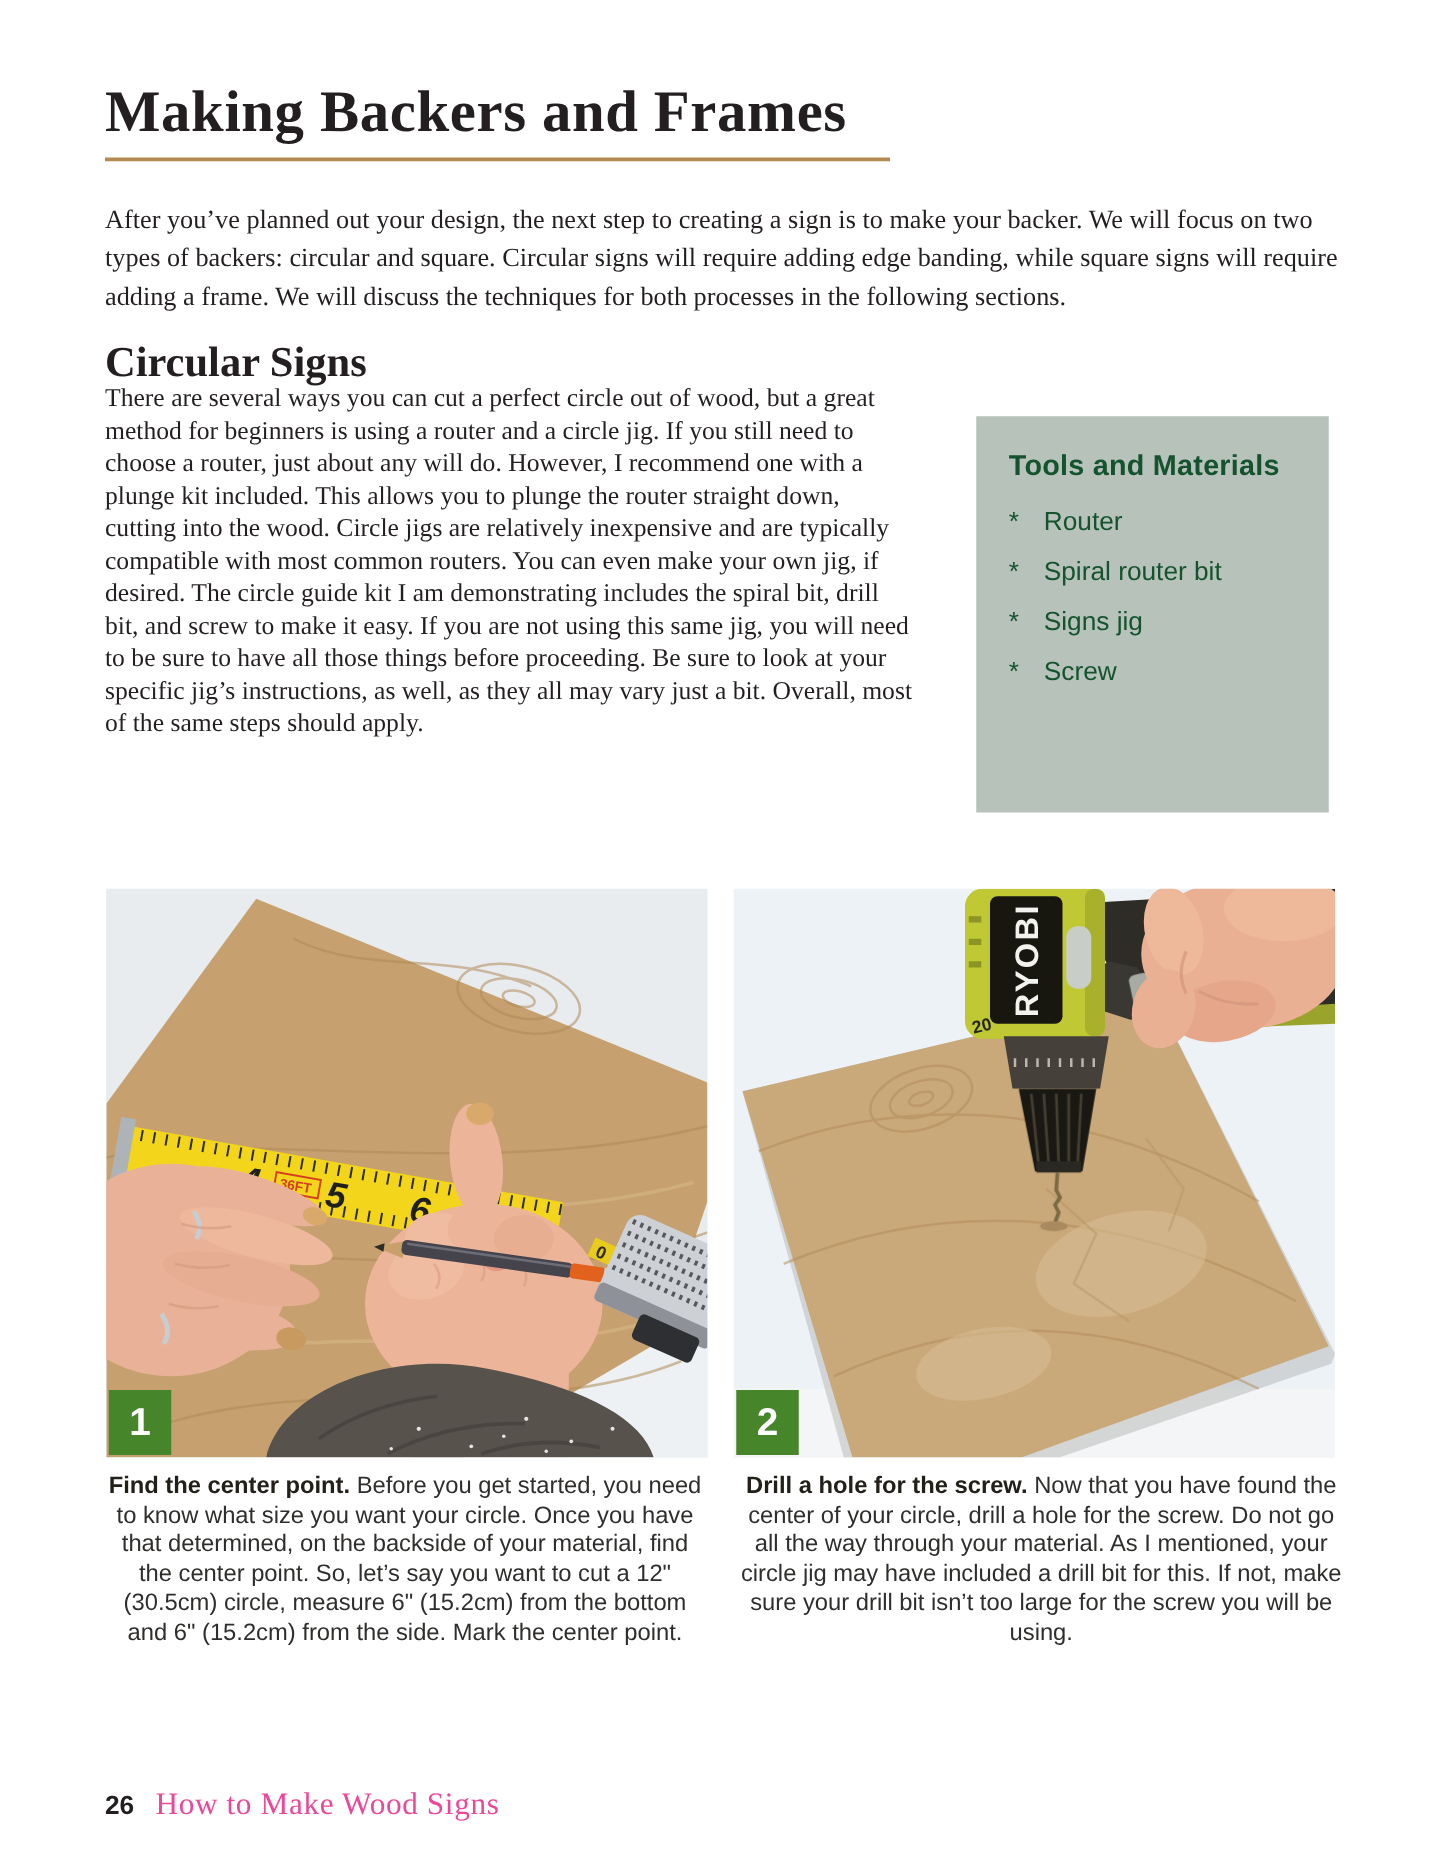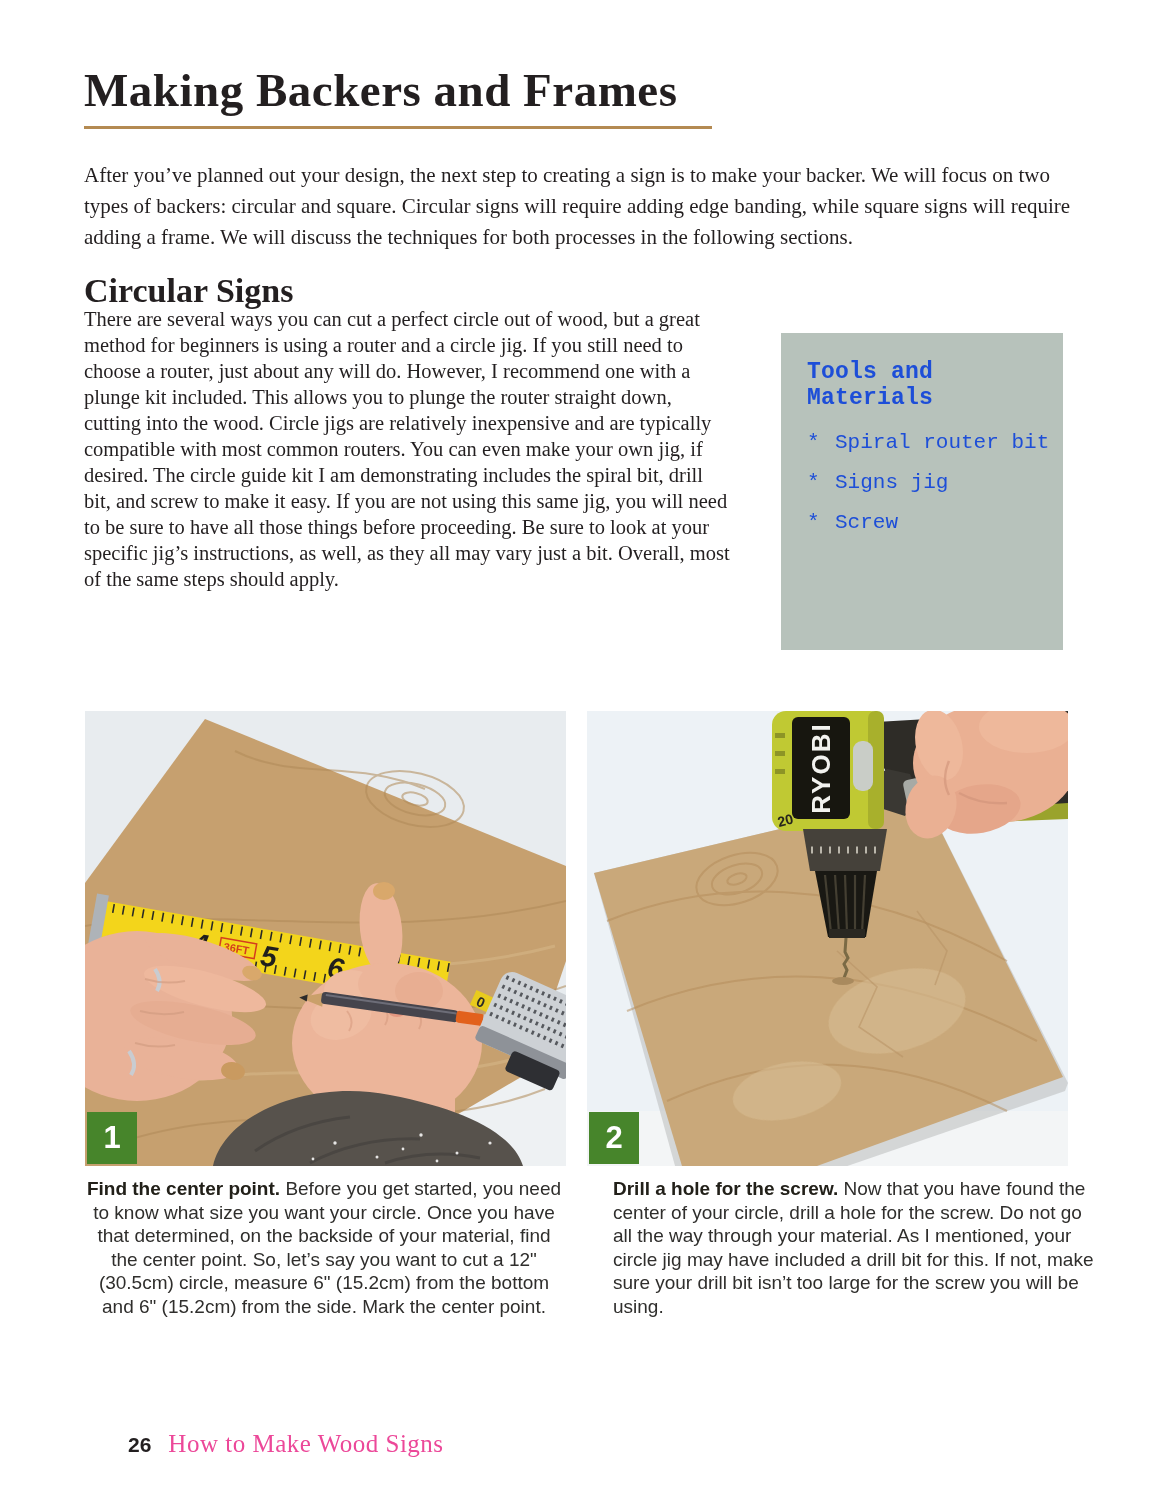--- a/index.html
+++ b/index.html
@@ -38,22 +38,22 @@
     left:84px;top:306px;width:648px;
     font-size:20.5px;line-height:26px;margin:0;
   }
 
   
   .tools-box{
     left:781px;top:333px;width:282px;height:317px;
     background:#b7c2bb;
     box-sizing:border-box;
     padding:26px 20px 12px 26px;
-    font-family:Liberation Mono, monospace;
-    color:#1d4ed8;
+    font-family:Liberation Sans, sans-serif;
+    color:#14532d;
   }
   .tools-box h3{
     margin:0 0 12px 0;font-size:23px;font-weight:700;letter-spacing:0.2px;
   }
   .tools-box ul{list-style:none;margin:0;padding:0;}
   .tools-box li{
     font-size:21px;line-height:40px;white-space:nowrap;
   }
   .tools-box .bullet{display:inline-block;width:28px;}
 
@@ -73,26 +73,26 @@
     font-weight:700;font-size:31px;
   }
 
   
   .caption{
     top:1177px;margin:0;
     font-family:"Liberation Sans","DejaVu Sans",sans-serif;
     font-size:19px;line-height:23.5px;color:#2f2e2c;
   }
   #caption-1{left:85px;width:478px;text-align:center;}
-  #caption-2{left:613px;width:492px;}
+  #caption-2{left:587px;width:492px;text-align:center;}
   .caption b{font-weight:700;color:#222019;}
 
   
   .footer{
-    left:84px;top:1430px;display:flex;align-items:baseline;gap:17px;margin-left:44px;
+    left:84px;top:1430px;display:flex;align-items:baseline;gap:17px;
   }
   .footer .pagenum{
     font-family:"Liberation Sans","DejaVu Sans",sans-serif;
     font-weight:700;font-size:21px;color:#231f20;
   }
   .footer .booktitle{
     font-family:"Liberation Serif","DejaVu Serif",serif;
     font-size:25px;color:#ec4899;letter-spacing:0.5px;
   }
 
@@ -104,20 +104,21 @@
 <h1 class="abs page-title">Making Backers and Frames</h1>
 <div class="abs title-rule"></div>
 <p class="abs intro">After you’ve planned out your design, the next step to creating a sign is to make your backer. We will focus on two types of backers: circular and square. Circular signs will require adding edge banding, while square signs will require adding a frame. We will discuss the techniques for both processes in the following sections.</p>
 
 <h2 class="abs section-heading">Circular Signs</h2>
 <p class="abs section-body">There are several ways you can cut a perfect circle out of wood, but a great method for beginners is using a router and a circle jig. If you still need to choose a router, just about any will do. However, I recommend one with a plunge kit included. This allows you to plunge the router straight down, cutting into the wood. Circle jigs are relatively inexpensive and are typically compatible with most common routers. You can even make your own jig, if desired. The circle guide kit I am demonstrating includes the spiral bit, drill bit, and screw to make it easy. If you are not using this same jig, you will need to be sure to have all those things before proceeding. Be sure to look at your specific jig’s instructions, as well, as they all may vary just a bit. Overall, most of the same steps should apply.</p>
 
 <aside class="abs tools-box">
   <h3>Tools and Materials</h3>
   <ul>
+    <li><span class="bullet">*</span><span>Router</span></li>
     <li><span class="bullet">*</span><span>Spiral router bit</span></li>
     <li><span class="bullet">*</span><span>Signs jig</span></li>
     <li><span class="bullet">*</span><span>Screw</span></li>
   </ul>
 </aside>
 
 <div class="abs figure" id="figure-1">
   <svg viewBox="0 0 481 455" preserveAspectRatio="none">
 
     <rect x="0" y="0" width="481" height="455" fill="#e8ecef"></rect>

